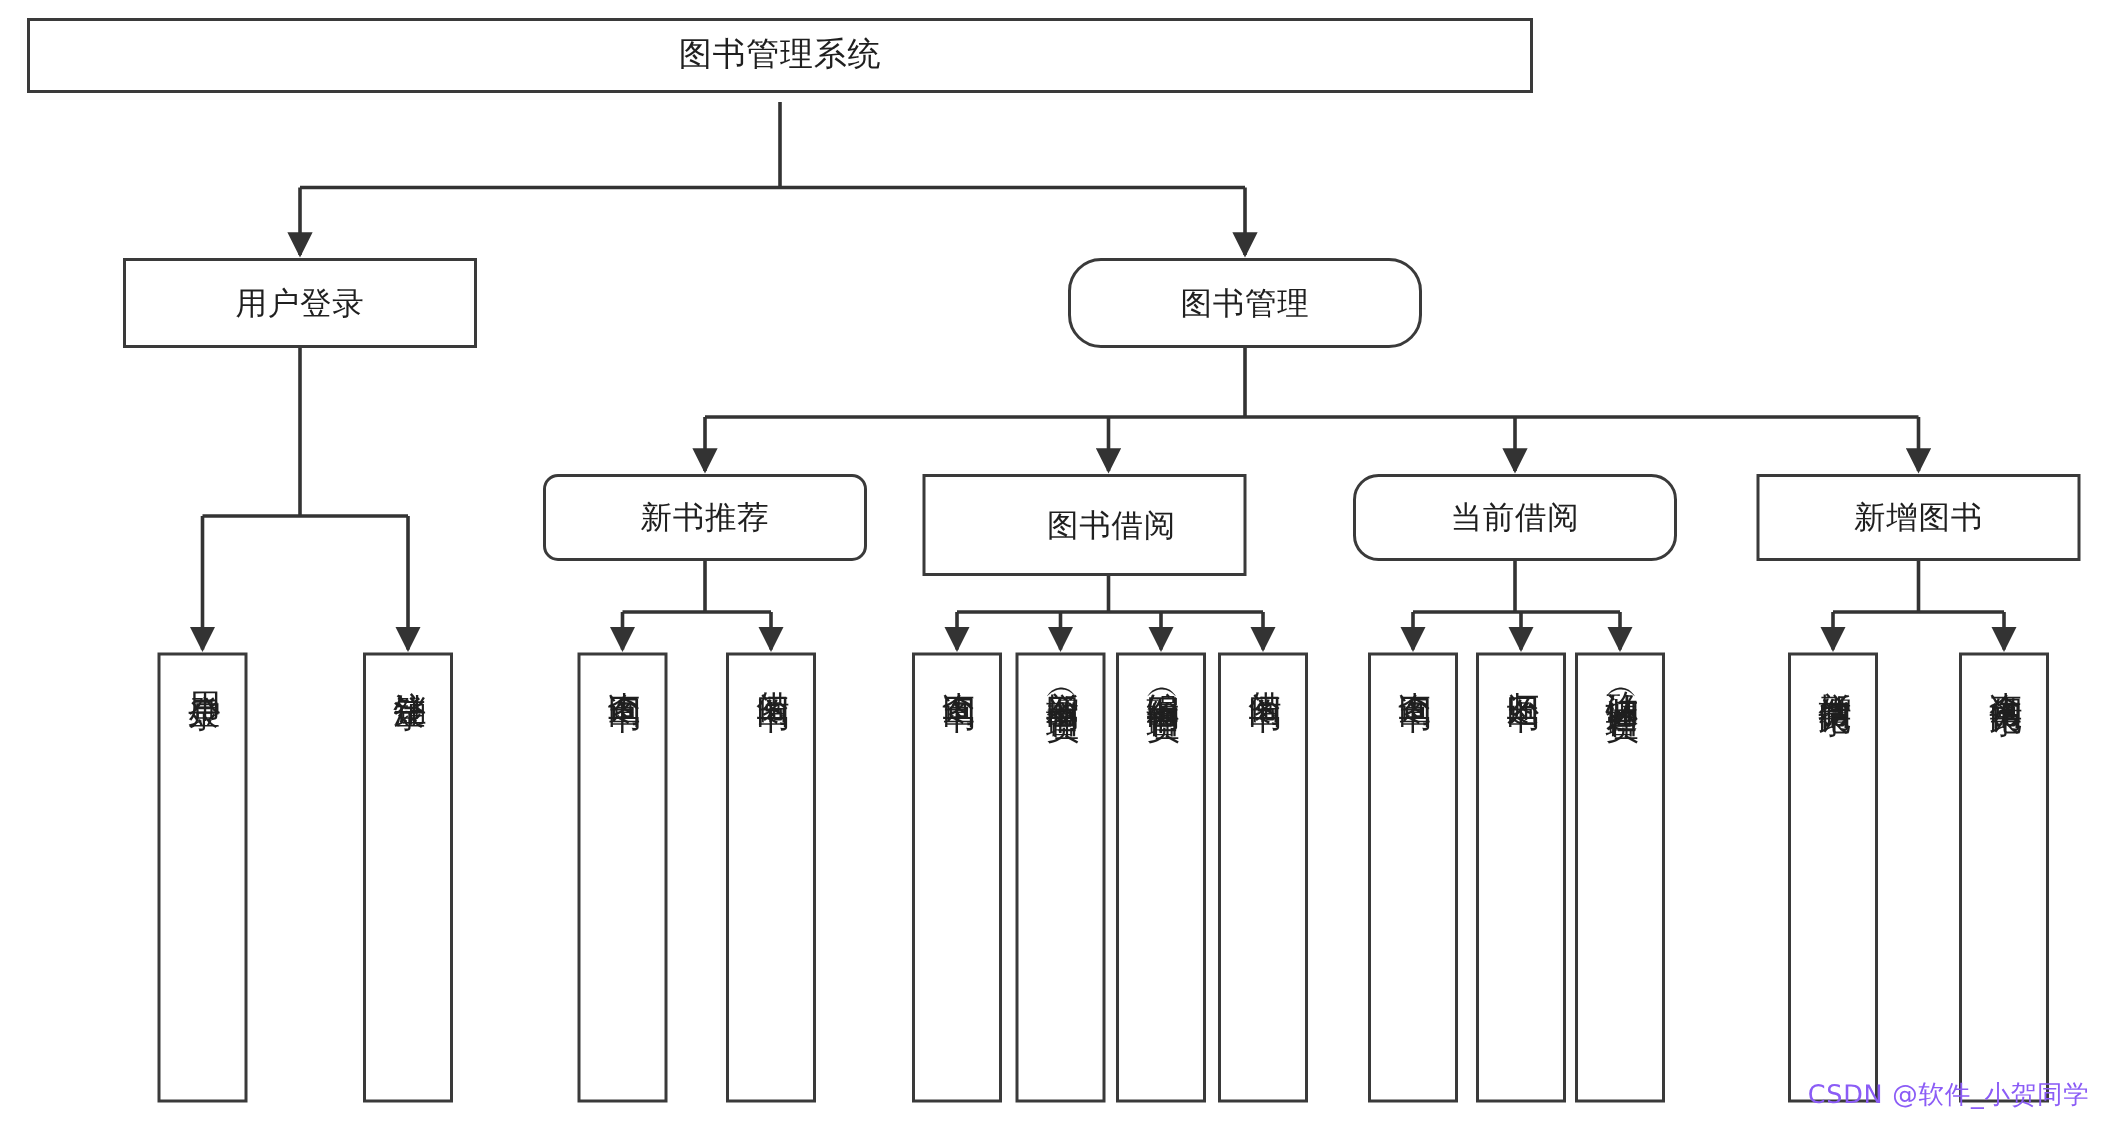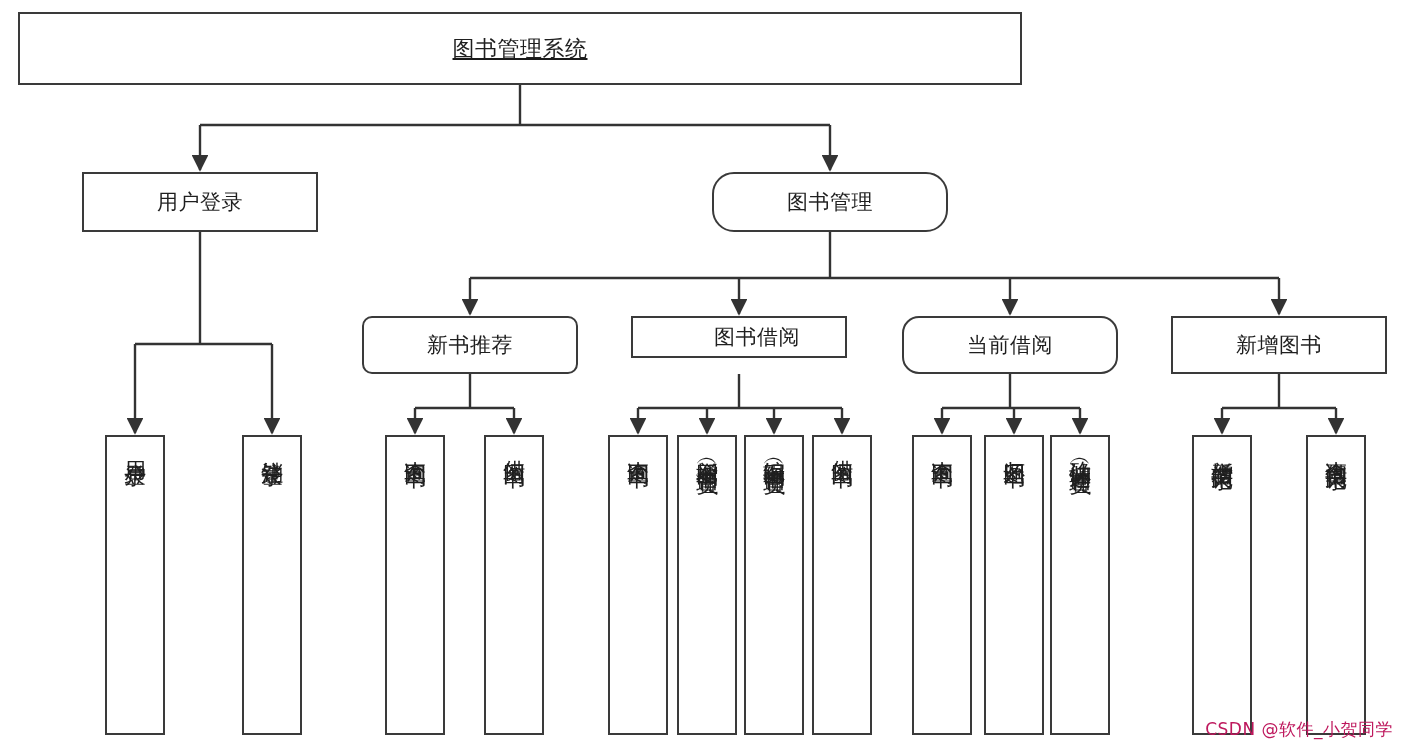--- a/index.html
+++ b/index.html
@@ -51,21 +51,21 @@
     line-height:1.12;
     letter-spacing:2px;
     white-space:normal;
     max-height:290px;
   }
   #watermark{
     position:absolute;
     right:12px;
     bottom:6px;
     font-size:17px;
-    color:#be185d;
+    color:#8b5cf6;
     white-space:nowrap;
     letter-spacing:0.5px;
   }
 </style>
 </head>
 <body>
 
 <div id="canvas">
 
   <svg id="edges" viewBox="0 0 1405 747" width="1405" height="747" xmlns="http://www.w3.org/2000/svg">
@@ -105,33 +105,33 @@
         <path d="M 1014 408 L 1014 433" marker-end="url(#arrow)"></path>
         <path d="M 1080 408 L 1080 433" marker-end="url(#arrow)"></path>
         <path d="M 1279 374 L 1279 408"></path>
         <path d="M 1222 408 L 1336 408"></path>
         <path d="M 1222 408 L 1222 433" marker-end="url(#arrow)"></path>
         <path d="M 1336 408 L 1336 433" marker-end="url(#arrow)"></path>
       </g>
   </svg>
 
   <div id="nodes">
-      <div class="node root" style="left: 18px; top: 12px; width: 1004px; height: 73px; text-decoration: underline;">
+      <div class="node root" style="left: 18px; top: 12px; width: 1004px; height: 50px;">
         <span class="label">图书管理系统</span>
       </div>
       <div class="node" style="left: 82px; top: 172px; width: 236px; height: 60px;">
         <span class="label">用户登录</span>
       </div>
       <div class="node" style="left: 712px; top: 172px; width: 236px; height: 60px; border-radius: 22px;">
         <span class="label">图书管理</span>
       </div>
       <div class="node" style="left: 362px; top: 316px; width: 216px; height: 58px; border-radius: 10px;">
         <span class="label">新书推荐</span>
       </div>
-      <div class="node" style="left: 631px; top: 316px; width: 216px; height: 42px; padding-left: 36px;">
+      <div class="node" style="left: 615px; top: 316px; width: 216px; height: 68px; padding-left: 36px;">
         <span class="label">图书借阅</span>
       </div>
       <div class="node" style="left: 902px; top: 316px; width: 216px; height: 58px; border-radius: 17px;">
         <span class="label">当前借阅</span>
       </div>
       <div class="node" style="left: 1171px; top: 316px; width: 216px; height: 58px;">
         <span class="label">新增图书</span>
       </div>
       <div class="node leaf" style="left: 105px; top: 435px; width: 60px; height: 300px;">
         <span class="label">用户登录</span>

